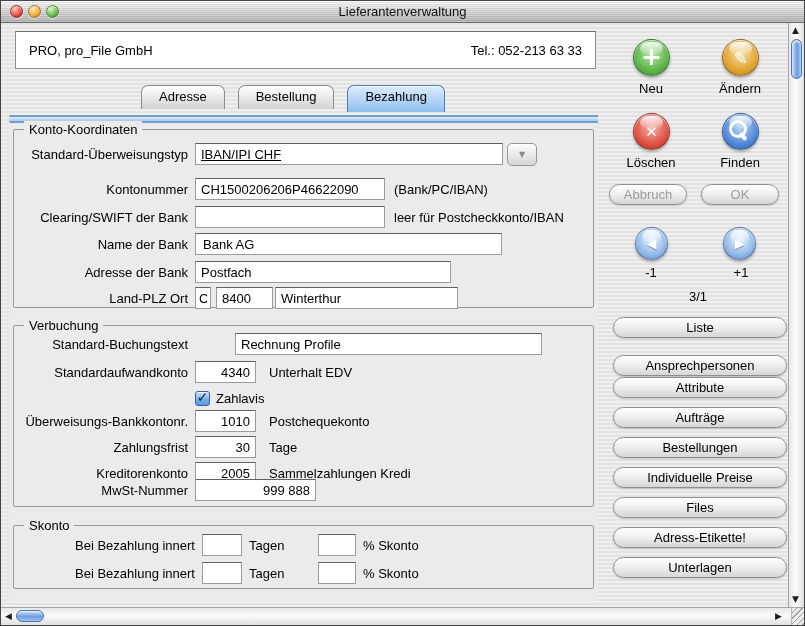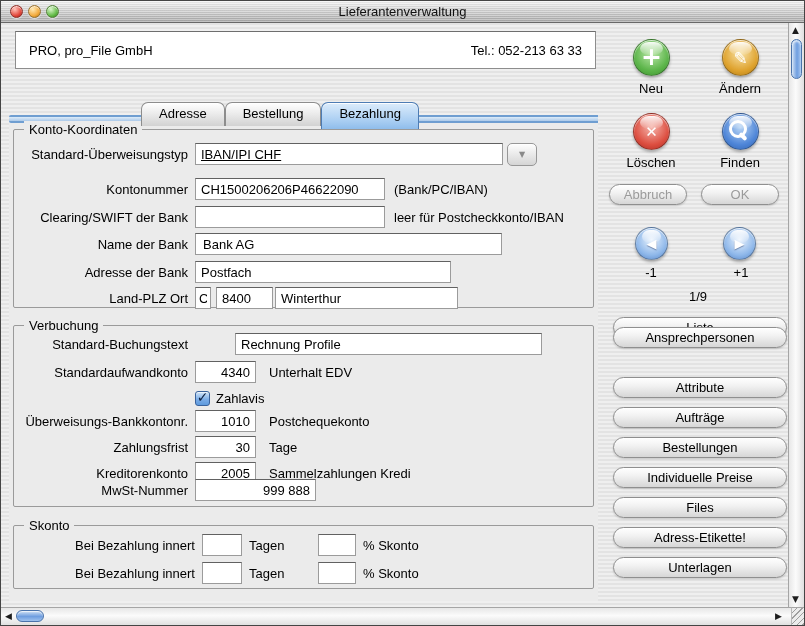--- a/index.html
+++ b/index.html
@@ -15,21 +15,21 @@
   #light-close{left:9px;background:radial-gradient(circle at 35% 30%,#ffc4ba,#e2463a 62%,#8f1810);border:1px solid #8e3028;}
   #light-min{left:27px;background:radial-gradient(circle at 35% 30%,#ffeab5,#f2a93b 62%,#9a6a08);border:1px solid #97702e;}
   #light-zoom{left:45px;background:radial-gradient(circle at 35% 30%,#daf6c9,#61ba45 62%,#2f7517);border:1px solid #527f38;}
   #window-title{position:absolute;left:70px;right:70px;top:0;line-height:21px;text-align:center;color:#101010;}
   
   #content-panel{position:absolute;left:8px;top:118px;width:589px;height:482px;background:#ebebeb;}
   
   #header-box{position:absolute;left:14px;top:30px;width:581px;height:38px;background:#fff;box-sizing:border-box;
     border:1px solid #8d8d8d;border-top-color:#6e6e6e;display:flex;align-items:center;justify-content:space-between;padding:0 13px;}
   
-  #tabs{position:absolute;left:140px;top:101px;display:flex;gap:0;z-index:3;}
+  #tabs{position:absolute;left:140px;top:84px;display:flex;gap:13px;z-index:3;}
   .tab{height:23px;line-height:22px;padding:0 17px;background:linear-gradient(#ffffff,#ececec 45%,#d2d2d2);
     border:1px solid #8d8d8d;border-bottom:none;border-radius:7px 7px 0 0;box-shadow:inset 0 1px 0 rgba(255,255,255,.9);cursor:default;}
   .tab.active{height:26px;background:linear-gradient(#dcecfb,#a8cdf2 70%,#8fbdec);border-color:#4d7cb4;position:relative;z-index:4;}
   #tab-divider{position:absolute;left:8px;top:114px;width:589px;height:8px;z-index:2;box-sizing:border-box;
     background:linear-gradient(#ddecf9,#abc9e9);border-top:2px solid #6f9ed1;border-bottom:2px solid #6f9ed1;border-radius:2px 0 0 2px;}
   
   .group{position:absolute;left:12px;width:581px;border:1px solid #9a9a9a;border-radius:2px;box-sizing:border-box;z-index:2;}
   .legend{position:absolute;top:-9px;left:10px;padding:0 5px;background:#ebebeb;line-height:17px;}
   .row{position:absolute;left:0;display:flex;align-items:center;height:22px;white-space:nowrap;}
   .lbl{width:174px;text-align:right;margin-right:7px;flex:none;}
@@ -220,24 +220,24 @@
   <div class="pill disabled" style="left:700px;top:183px;width:78px;">OK</div>
 
   <div class="circle-btn c-ltblue" style="left:634px;top:226px;">
     <span class="icon arrow">◀</span>
   </div>
   <span class="btn-label" style="left:612px;top:264px;">-1</span>
   <div class="circle-btn c-ltblue" style="left:722px;top:226px;">
     <span class="icon arrow">▶</span>
   </div>
   <span class="btn-label" style="left:702px;top:264px;">+1</span>
-  <div id="page-indicator">1/9</div>
+  <div id="page-indicator">3/1</div>
 
   <div class="pill" style="left:612px;top:316px;width:174px;">Liste</div>
-  <div class="pill" style="left:612px;top:326px;width:174px;">Ansprechpersonen</div>
+  <div class="pill" style="left:612px;top:354px;width:174px;">Ansprechpersonen</div>
   <div class="pill" style="left:612px;top:376px;width:174px;">Attribute</div>
   <div class="pill" style="left:612px;top:406px;width:174px;">Aufträge</div>
   <div class="pill" style="left:612px;top:436px;width:174px;">Bestellungen</div>
   <div class="pill" style="left:612px;top:466px;width:174px;">Individuelle Preise</div>
   <div class="pill" style="left:612px;top:496px;width:174px;">Files</div>
   <div class="pill" style="left:612px;top:526px;width:174px;">Adress-Etikette!</div>
   <div class="pill" style="left:612px;top:556px;width:174px;">Unterlagen</div>
 
   <div id="vscroll">
     <span class="scroll-arrow" style="left:3px;top:3px;">▲</span>

